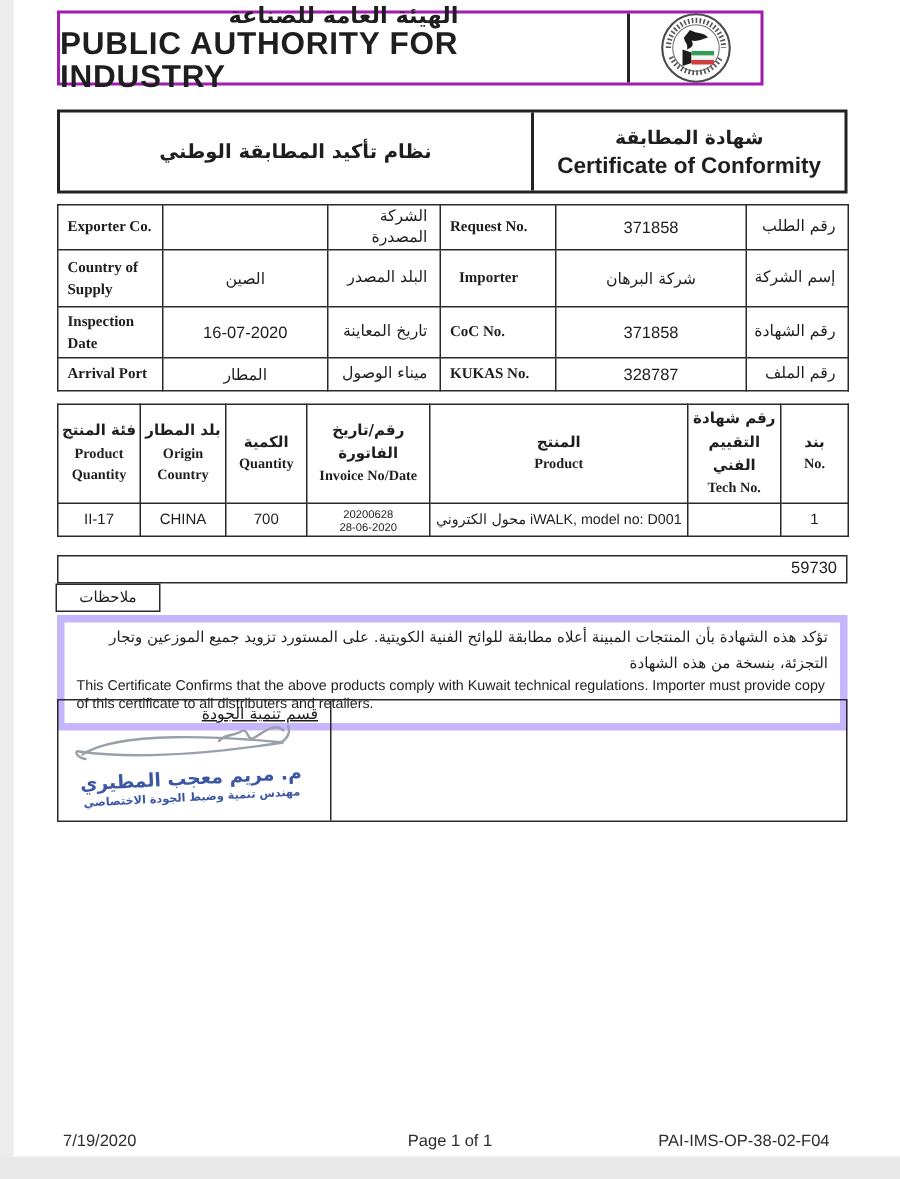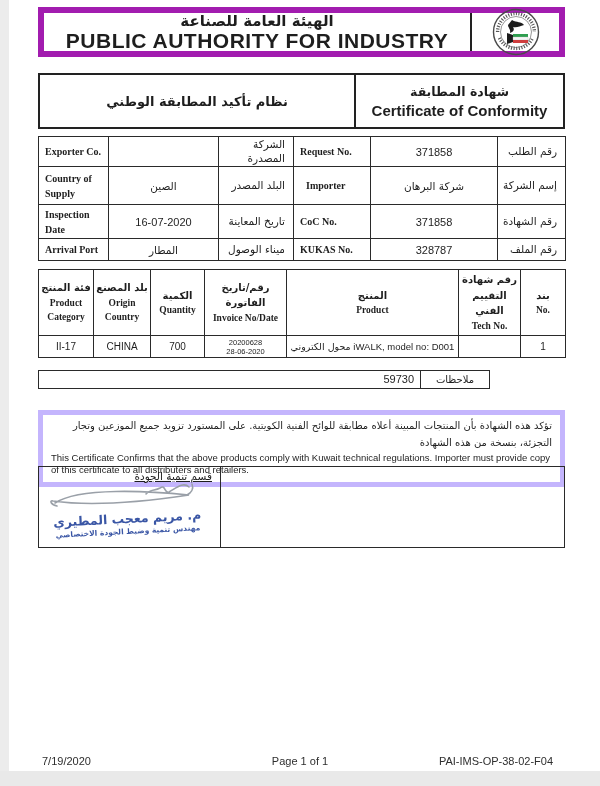--- a/index.html
+++ b/index.html
@@ -12,22 +12,22 @@
     color: #1e1e1e;
     overflow: hidden;
   }
   .scan-edge-left { position:absolute; left:0; top:0; width:9px; height:786px; background:#ececec; }
   .scan-edge-bottom { position:absolute; left:0; top:771px; width:600px; height:15px; background:#e9e9e9; }
 
   .ar { font-family:"DejaVu Sans", sans-serif; }
 
   
   .box1 {
-    position:absolute; left:38px; top:7px; width:527px; height:50px;
-    border:6px solid #a21caf; display:flex;
+    position:absolute; left:38px; top:7px; width:471px; height:50px;
+    border:2px solid #a21caf; display:flex;
   }
   .box1-title { flex:1; display:flex; flex-direction:column; align-items:center; justify-content:center; }
   .org-ar { font-size:15px; font-weight:bold; line-height:1.25; }
   .org-en { font-size:21px; font-weight:bold; letter-spacing:0.5px; line-height:1.05; }
   .logo-cell { width:89px; border-left:2px solid #222; display:flex; align-items:center; justify-content:center; }
 
   
   .box2 {
     position:absolute; left:38px; top:73px; width:527px; height:56px;
     border:2px solid #222; display:flex;
@@ -53,21 +53,21 @@
   .prod-table { position:absolute; left:38px; top:269px; width:527px; }
   .prod-table td { border:1px solid #2a2a2a; vertical-align:middle; text-align:center; overflow:hidden; }
   .ph { font-family:"Liberation Serif", serif; font-weight:bold; font-size:9.5px; line-height:1.55; padding:2px 1px; }
   .ph .ar { font-size:10px; font-weight:bold; }
   .pv { font-size:10px; }
   .inv { font-size:7.5px; line-height:1.2; }
   .prod-name { font-size:9.5px; white-space:nowrap;margin-left:44px; }
   .prod-name .ar { font-size:9.5px; }
 
   
-  .remarks { position:absolute; left:38px; top:370px; width:452px; height:19px; display:flex; }
+  .remarks { position:absolute; left:38px; top:370px; width:527px; height:19px; display:flex;flex-direction:column; }
   .remarks-value { flex:1; border:1px solid #2a2a2a; font-size:11px; text-align:right; padding-right:6px; line-height:17px; }
   .remarks-label { width:70px; border:1px solid #2a2a2a; margin-left:-1px; font-size:10px; text-align:center; line-height:17px; }
 
   
   .statement {
     position:absolute; left:38px; top:410px; width:527px;
     border:5px solid #c4b5fd; padding:3px 8px 5px 8px;
   }
   .statement-ar { direction:rtl; text-align:right; font-size:10px; line-height:1.65; }
   .statement-en { text-align:left; font-size:9.5px; line-height:1.3; margin-top:1px; }
@@ -182,24 +182,24 @@
         <col style="width:54px">
       <col style="width:82px">
         <col style="width:172px">
         <col style="width:62px">
         <col style="width:45px">
     </colgroup>
     <tbody>
         <tr style="height:56px">
       <td class="ph">
         <div class="ar">فئة المنتج</div>
-        <div>Product Category</div>
-      </td>
-      <td class="ph">
-        <div class="ar">بلد المصنع</div>
+        <div>Product Quantity</div>
+      </td>
+      <td class="ph">
+        <div class="ar">بلد المطار</div>
         <div>Origin Country</div>
       </td>
       <td class="ph">
         <div class="ar">الكمية</div>
         <div>Quantity</div>
       </td>
       <td class="ph">
         <div class="ar">رقم/تاريخ الفاتورة</div>
         <div>Invoice No/Date</div>
       </td>

